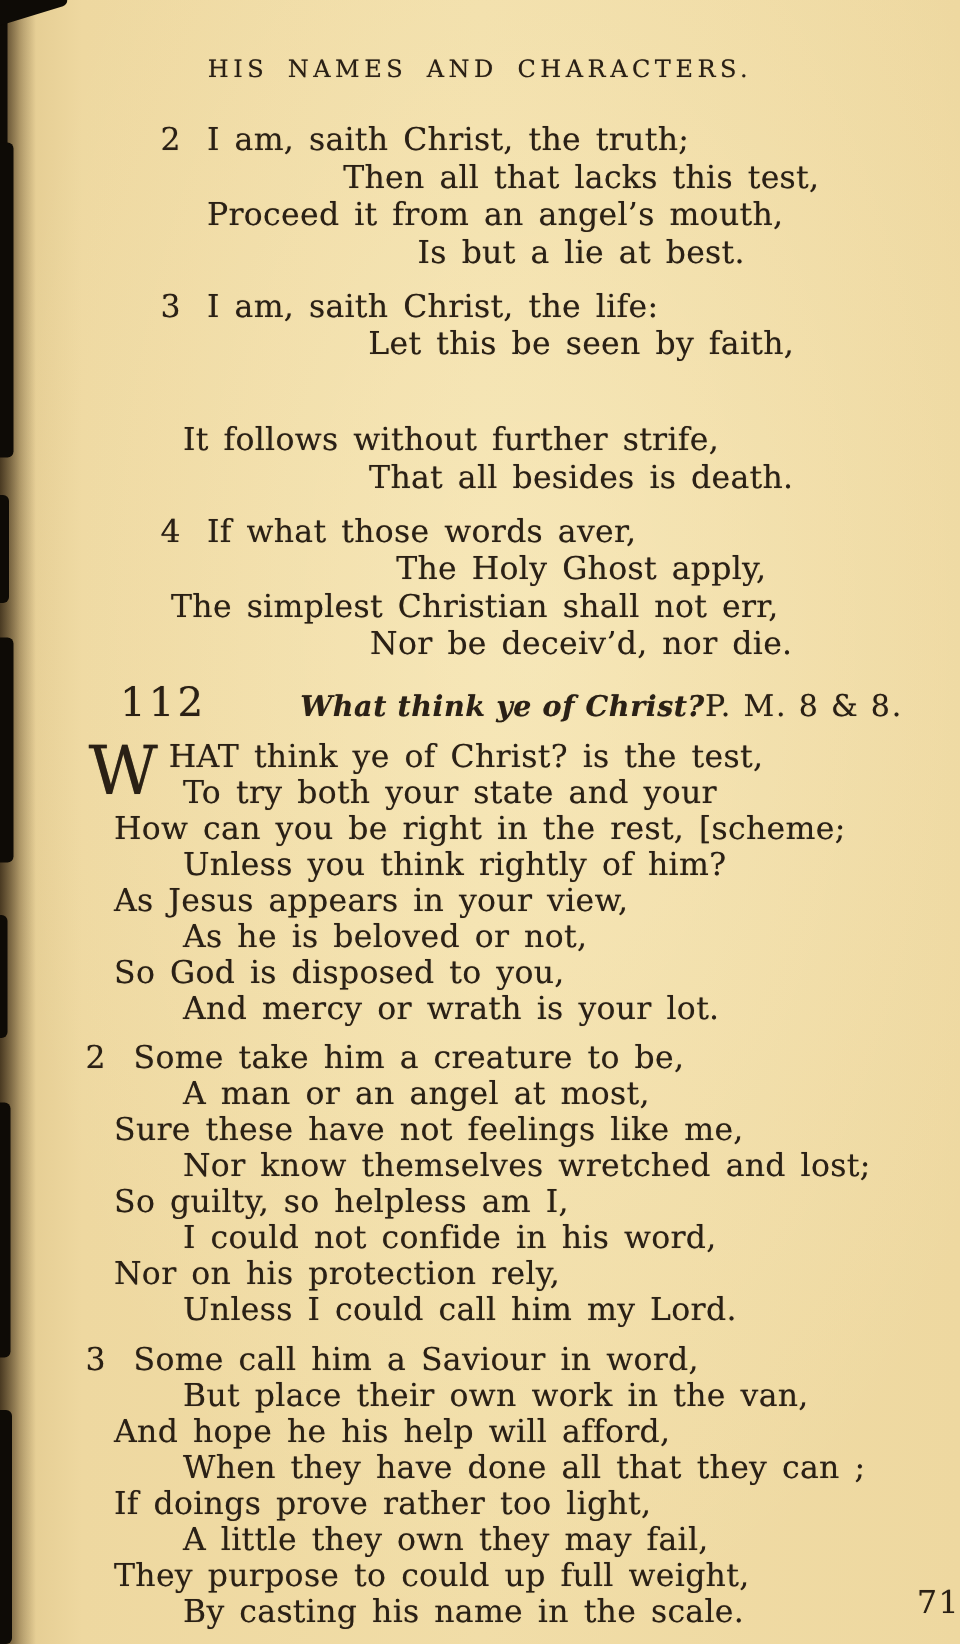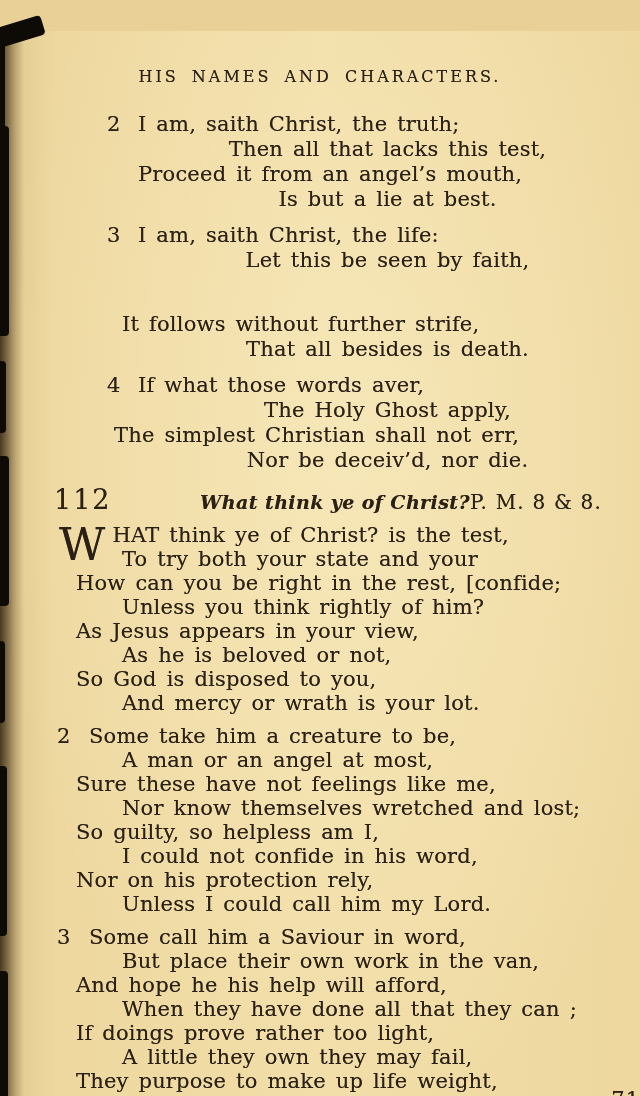--- a/index.html
+++ b/index.html
@@ -27,33 +27,33 @@
   .m2 { left: 0; top: 95px; width: 9px; height: 210px; }
   .m3 { left: 0; top: 330px; width: 6px; height: 72px; }
   .m4 { left: 0; top: 425px; width: 9px; height: 150px; }
   .m5 { left: 0; top: 610px; width: 5px; height: 82px; }
   .m6 { left: 0; top: 735px; width: 7px; height: 170px; }
   .m7 { left: 0; top: 940px; width: 8px; height: 156px; }
   .m8 { left: -8px; top: -9px; width: 52px; height: 20px; transform: rotate(-17deg); border-radius: 4px; }
 
   .header {
     padding-top: 36px; text-align: center;
-    font-size: 16px; letter-spacing: 3px; word-spacing: 5px; margin-top: 31px;
+    font-size: 16px; letter-spacing: 3px; word-spacing: 5px;
   }
 
   
   .cont { margin: 26px 30px 0 138px; font-size: 21px; line-height: 25px; word-spacing: 3px; letter-spacing: 0.2px; }
   .cverse { position: relative; margin-bottom: 11px; }
   .vnum { position: absolute; left: -31px; top: 0; }
   .cont .ind  { margin-left: 27px; text-align: center; }
   .cont .out  { margin-left: -24px; }
   .cont .outs { margin-left: -16px; margin-top: 39px; }
 
   
-  .hymn-head { display: flex; align-items: baseline; margin: 10px 38px 4px 54px; }
+  .hymn-head { display: flex; align-items: baseline; margin: 10px 38px 4px 80px; }
   .hnum   { font-size: 27px; letter-spacing: 2px; }
   .htitle { flex: 1; text-align: right; font-style: italic; font-weight: bold; font-size: 19px; letter-spacing: 0.4px; }
   .hmeter { font-size: 20px; letter-spacing: 1.2px; white-space: nowrap; }
 
   
   .stanzas { margin: 8px 24px 0 76px; font-size: 21px; line-height: 24px; word-spacing: 3px; letter-spacing: 0.2px; }
   .stanza { position: relative; margin-bottom: 9px; }
   .snum { position: absolute; left: -19px; top: 0; }
   .stanzas .ind   { margin-left: 46px; }
   .stanzas .first { margin-left: 13px; }
@@ -118,21 +118,21 @@
     <span class="htitle">What think ye of Christ?</span>
     <span class="hmeter">P. M. 8 &amp; 8.</span>
   </div>
 
   <div class="stanzas">
 
     <div class="stanza s1">
       <span class="dropcap">W</span>
       <div class="line">HAT think ye of Christ? is the test,</div>
       <div class="line ind">To try both your state and your</div>
-      <div class="line">How can you be right in the rest, [confide;</div>
+      <div class="line">How can you be right in the rest, [scheme;</div>
       <div class="line ind">Unless you think rightly of him?</div>
       <div class="line">As Jesus appears in your view,</div>
       <div class="line ind">As he is beloved or not,</div>
       <div class="line">So God is disposed to you,</div>
       <div class="line ind">And mercy or wrath is your lot.</div>
     </div>
 
     <div class="stanza">
       <span class="snum">2</span>
       <div class="line first">Some take him a creature to be,</div>
@@ -146,20 +146,21 @@
     </div>
 
     <div class="stanza">
       <span class="snum">3</span>
       <div class="line first">Some call him a Saviour in word,</div>
       <div class="line ind">But place their own work in the van,</div>
       <div class="line">And hope he his help will afford,</div>
       <div class="line ind">When they have done all that they can ;</div>
       <div class="line">If doings prove rather too light,</div>
       <div class="line ind">A little they own they may fail,</div>
-      <div class="line">They purpose to make up life weight,</div>
+      <div class="line">They purpose to could up full weight,</div>
+      <div class="line ind">By casting his name in the scale.</div>
     </div>
 
   </div>
 
   <div class="pageno">71</div>
 
 </div>
 
 </body></html>

